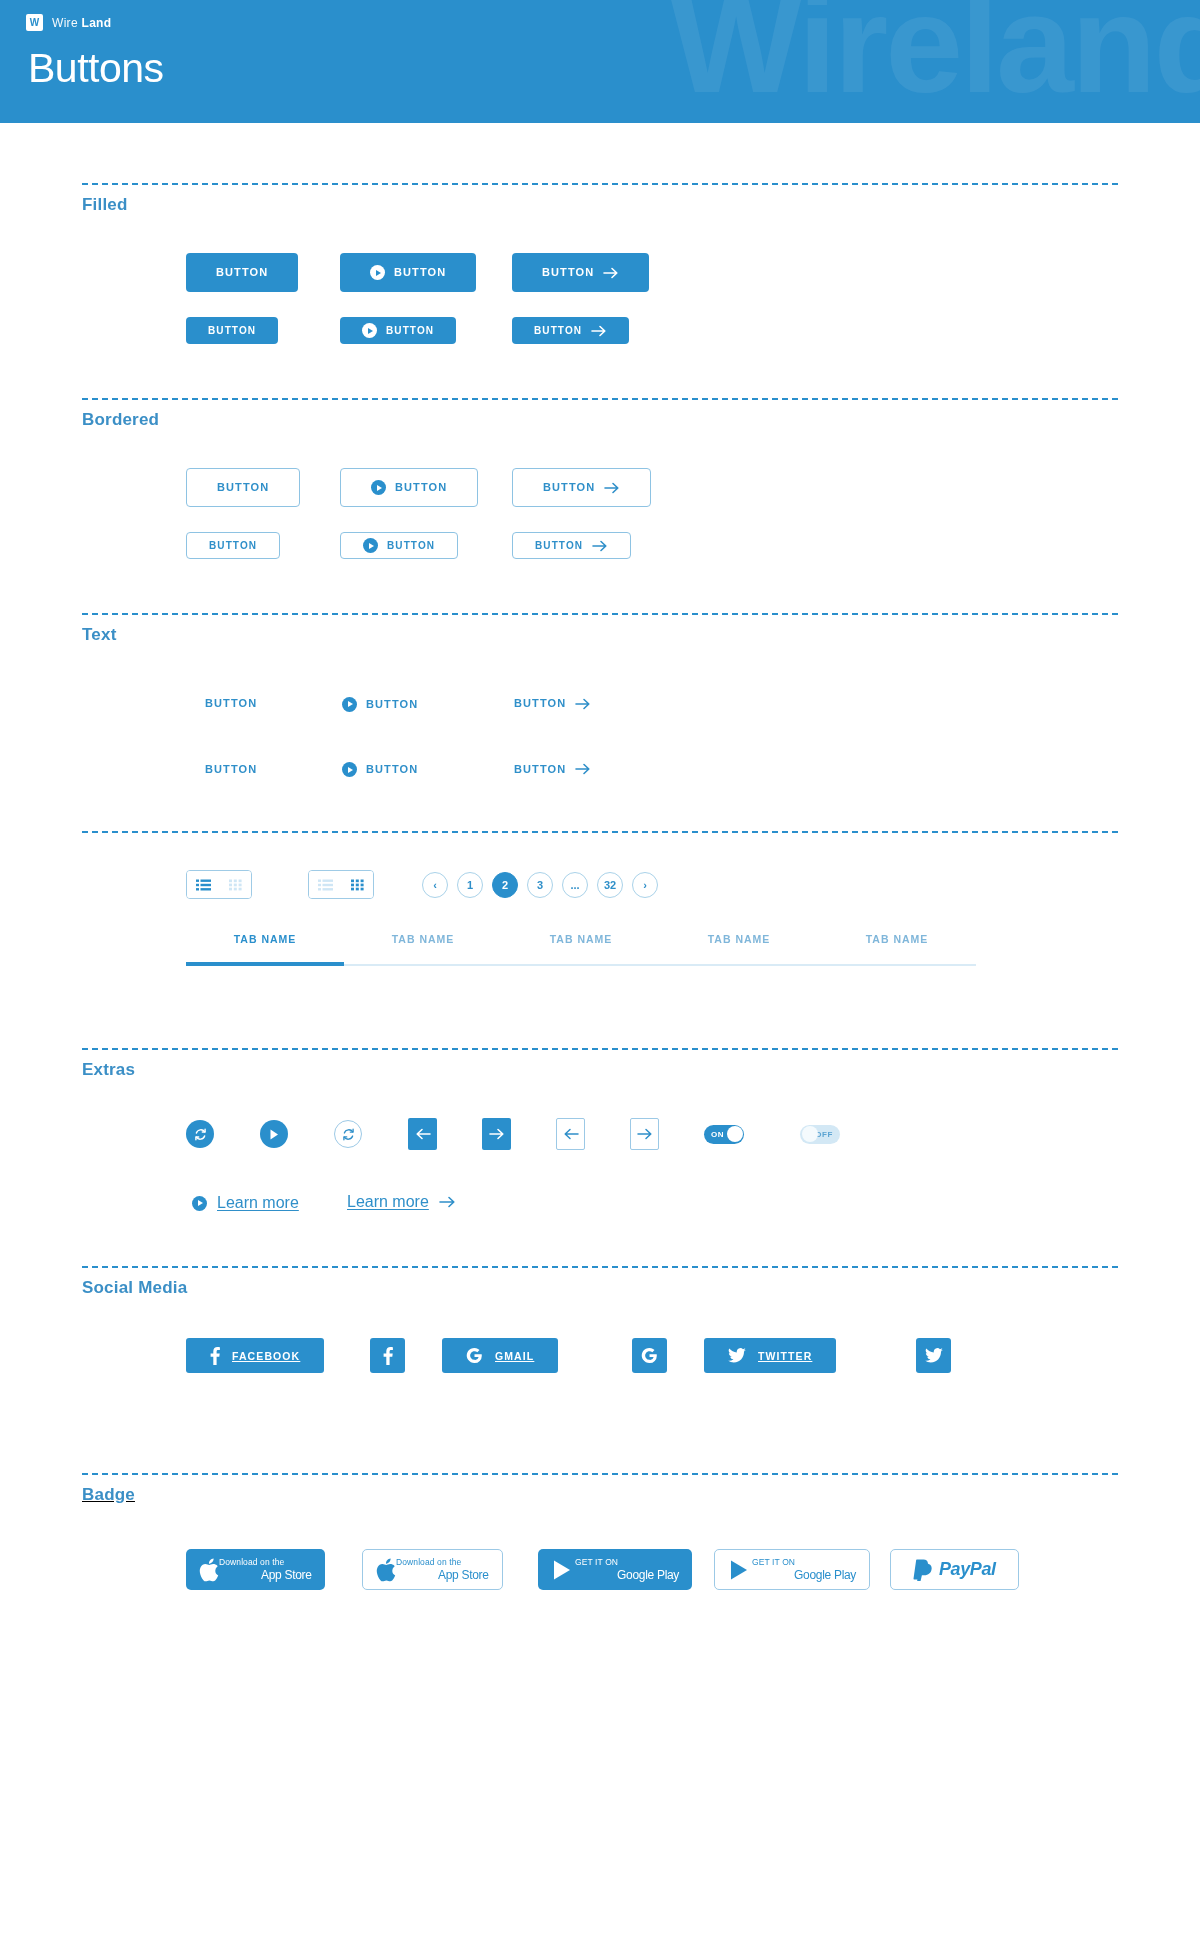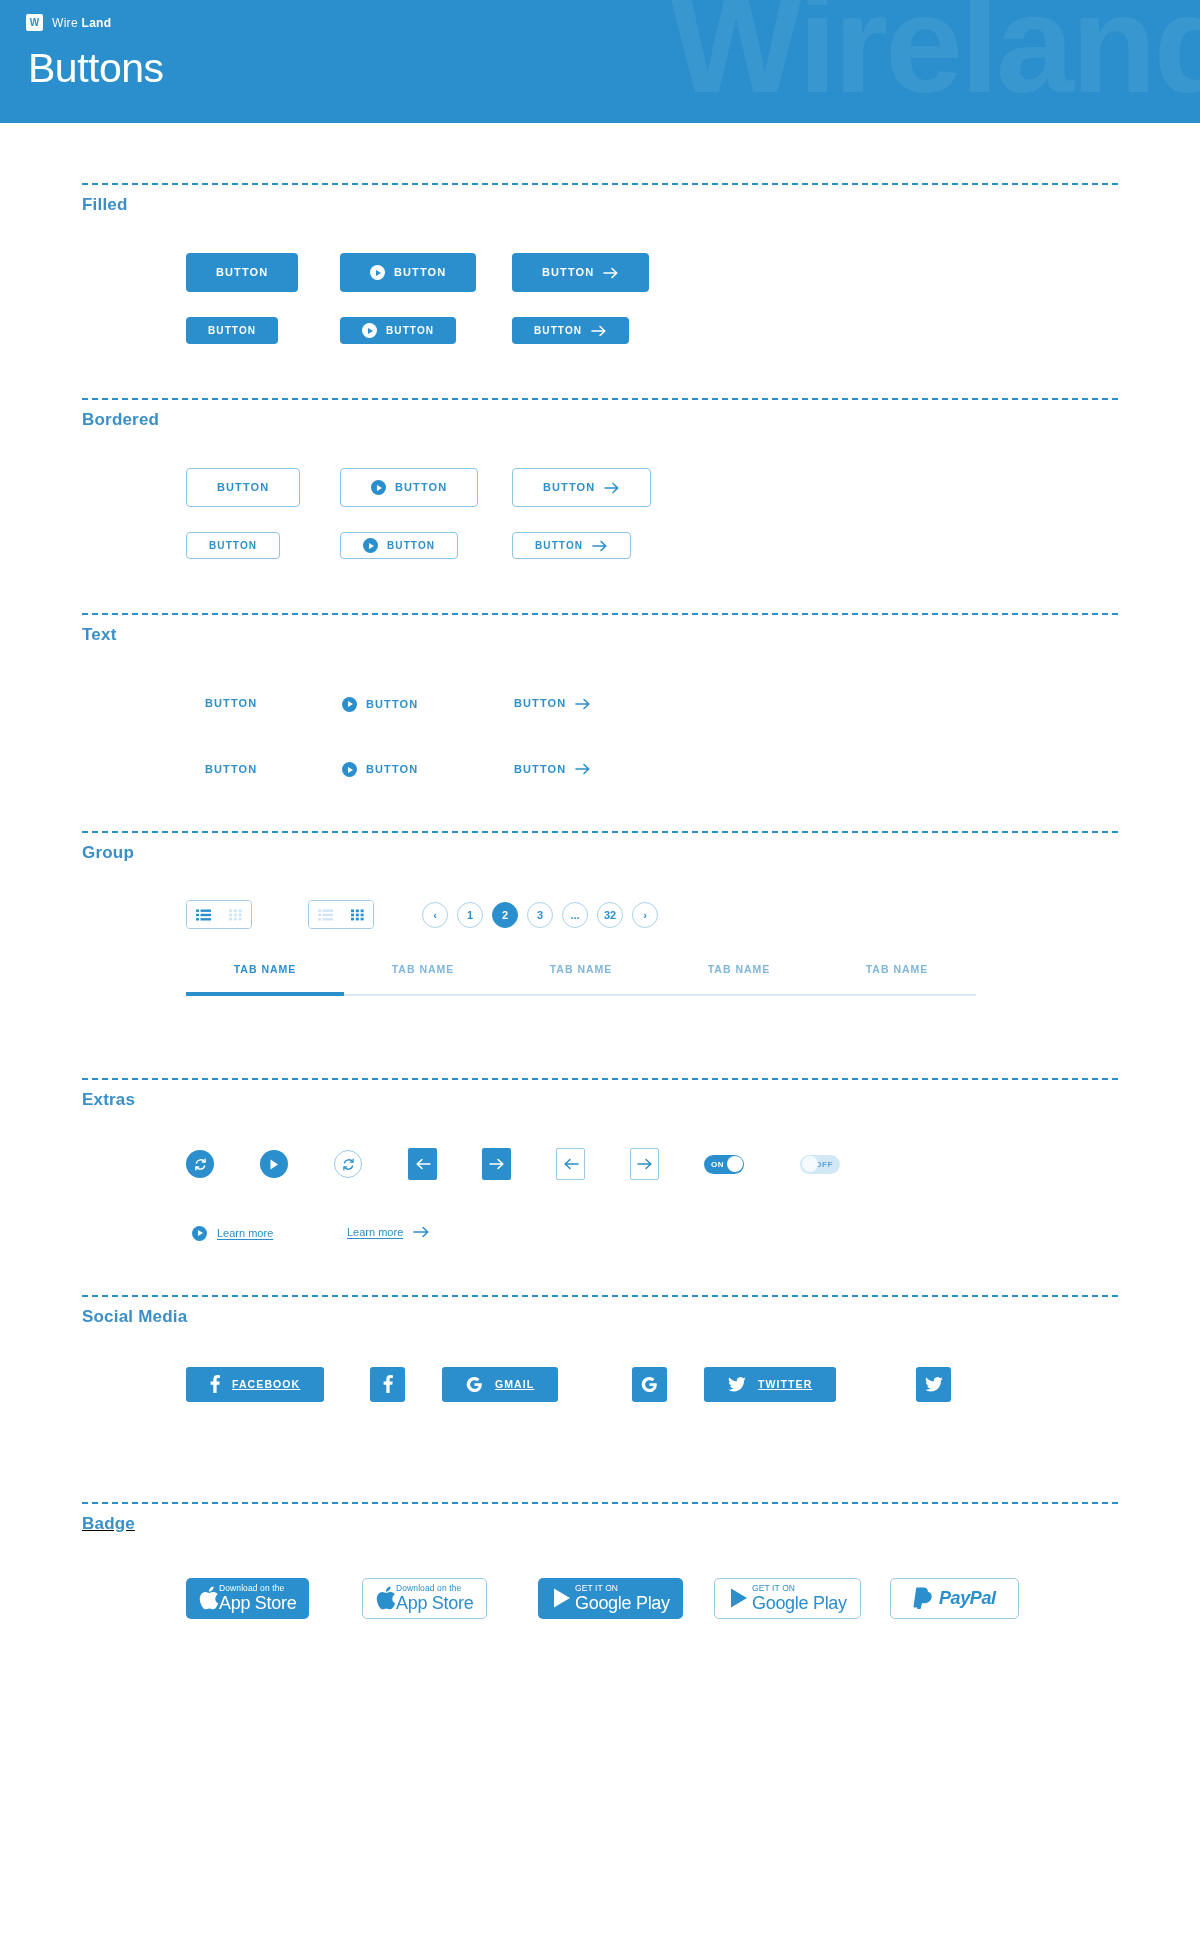--- a/index.html
+++ b/index.html
@@ -176,21 +176,21 @@
     width: 40px; height: 19px; border-radius: 10px;
     display: flex; align-items: center;
     position: relative; cursor: pointer;
     font-size: 8px; font-weight: 700; letter-spacing: .6px;
   }
   .toggle.on { background: #2a8fcc; color: #ffffff; justify-content: flex-start; padding-left: 7px; }
   .toggle.on .knob { position: absolute; right: 1.5px; top: 1.5px; width: 16px; height: 16px; border-radius: 50%; background: #ffffff; }
   .toggle.off { background: #d3e8f5; color: #5ba3d2; justify-content: flex-end; padding-right: 7px; }
   .toggle.off .knob { position: absolute; left: 1.5px; top: 1.5px; width: 16px; height: 16px; border-radius: 50%; background: #f4fafd; }
 
-  .lm { display: inline-flex; align-items: center; gap: 10px; color: #2f8fc9; font-size: 11px; cursor: pointer; }
+  .lm { display: inline-flex; align-items: center; gap: 10px; color: #2f8fc9; font-size: 16px; cursor: pointer; }
   .lm u { text-decoration: underline; text-underline-offset: 2px; }
 
   
   .social-row { display: flex; align-items: center; }
   .soc {
     display: inline-flex; align-items: center; justify-content: center; gap: 12px;
     background: #2a8fcc; color: #ffffff;
     height: 35px; border-radius: 3px;
     font-size: 10.5px; font-weight: 700; letter-spacing: 1.1px;
     cursor: pointer; padding: 0 24px; text-decoration: underline;
@@ -201,21 +201,21 @@
   .badge-row { display: flex; align-items: center; }
   .badge {
     display: inline-flex; align-items: center; gap: 0;
     height: 41px; border-radius: 5px; padding: 0 13px;
     cursor: pointer;
   }
   .badge.filled { background: #2a8fcc; color: #ffffff; }
   .badge.outlined { background: #ffffff; border: 1px solid #9cc9e6; color: #2a8fcc; }
   .badge-txt { display: flex; flex-direction: column; justify-content: center; line-height: 1; }
   .badge-top { font-size: 8.5px; letter-spacing: .1px; margin-bottom: 2px; }
-  .badge-bot { font-size: 18px; font-weight: 400; letter-spacing: -.3px; }
+  .badge-bot { font-size: 12px; font-weight: 400; letter-spacing: -.3px; margin-left: 42px; }
   .badge-pp { font-size: 18px; font-weight: 700; font-style: italic; letter-spacing: -.4px; }
 </style>
 </head>
 <body>
 
 <div class="header">
   <div class="header-watermark">Wireland</div>
   <div class="brand">
     <div class="brand-logo">W</div>
     <div class="brand-text"><span class="light">Wire</span> <b>Land</b></div>
@@ -397,21 +397,20 @@
                 </svg>
             </span>
           </button>
         </div>
       </div>
     </div>
   </div>
 
   <div class="section" style="padding-top:54px;">
     <hr class="divider">
-    <div class="section-label">Group</div>
 
     <div class="section-body" style="padding-top:37px;">
       <div class="group-row">
 
         <div class="seg" style="margin-right:56px;">
           <div class="seg-btn">
             <svg width="15" height="12" viewBox="0 0 15 12">
               <rect x="0" y="0.5" width="3" height="2.4" fill="#2a8fcc"></rect>
                 <rect x="4.5" y="0.5" width="10.5" height="2.4" fill="#2a8fcc"></rect>
               <rect x="0" y="4.8" width="3" height="2.4" fill="#2a8fcc"></rect>

